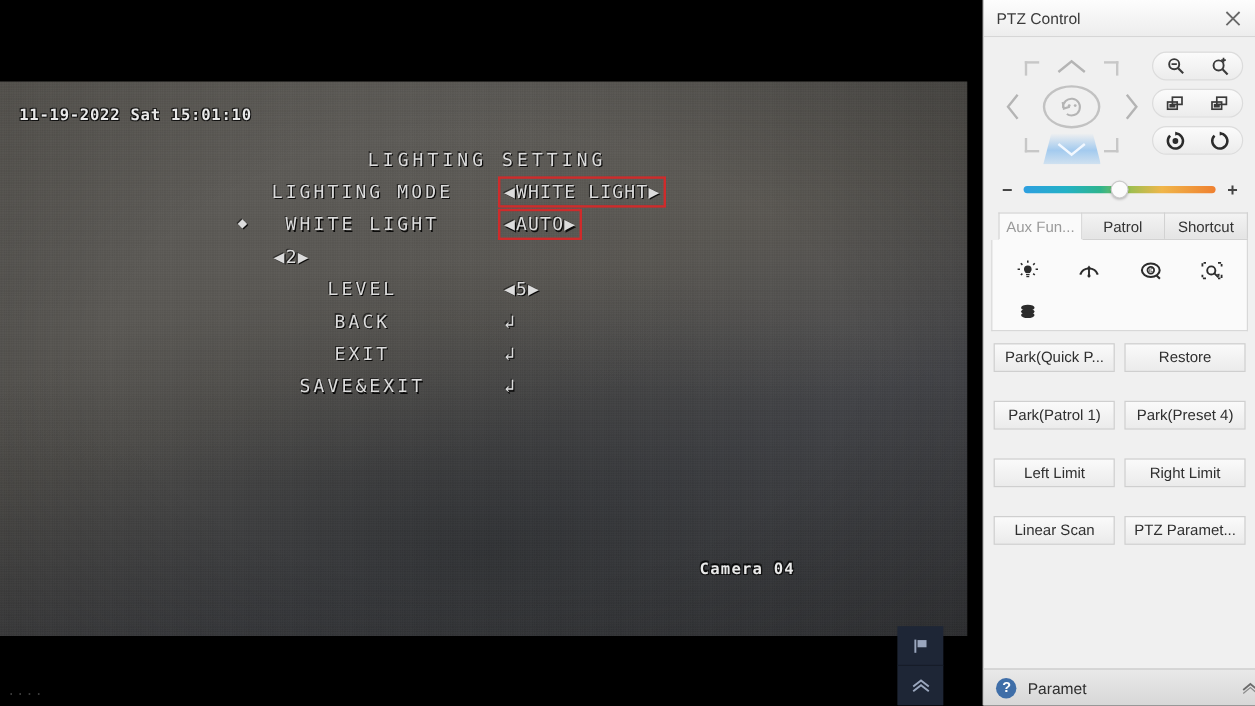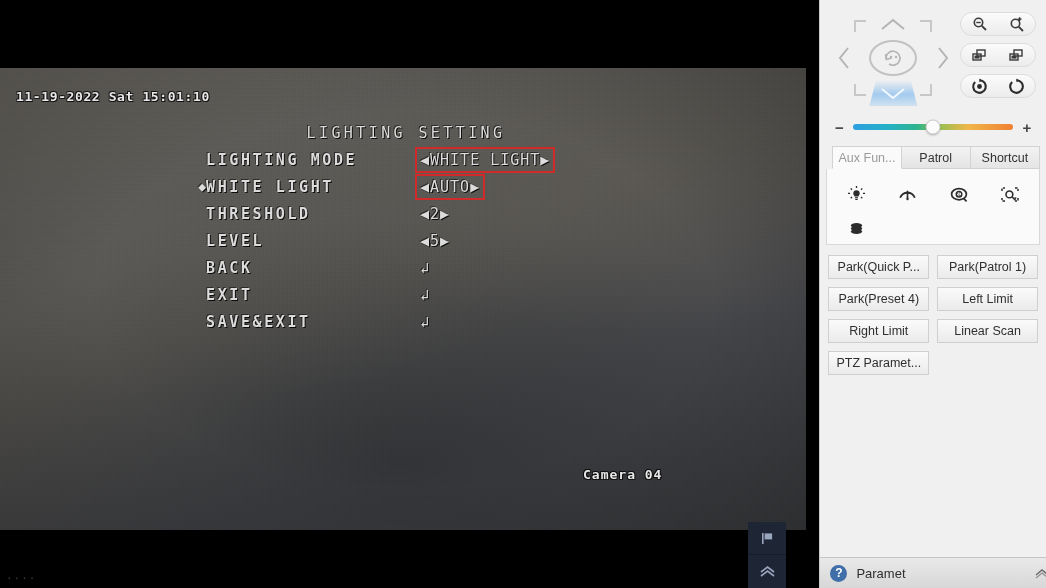--- a/index.html
+++ b/index.html
@@ -77,23 +77,22 @@
   }
   .menu-row .cursor{
     width: 16px;
     flex: 0 0 16px;
     text-align: right;
     font-size: 13px;
     letter-spacing: 0;
   }
   .menu-row .m-label{
     flex: 0 0 192px;
-    text-align: left;
+    text-align: center;
     letter-spacing: 2.6px;
-    font-weight: bold;
   }
   .menu-row .m-value{
     flex: 1 1 auto;
     padding-left: 20px;
     letter-spacing: 1px;
     white-space: pre;
     position: relative;
   }
   .menu-row .m-value .boxed{
     display: inline-block;
@@ -274,21 +273,21 @@
     display:flex; align-items:center; justify-content:center;
     cursor:pointer; color:#2c2c2c;
   }
   .aux-btn svg{ display:block; }
 
   
   #fn-grid{
     margin: 10px 8px 0 8px;
     display:grid;
     grid-template-columns: 1fr 1fr;
-    gap: 8px 8px;
+    gap: 24px 8px;
   }
   .fn-btn{
     height: 24px;
     background: linear-gradient(#fafafa,#ebebeb);
     border:1px solid #cfcfcf;
     font-size:12.5px;
     color:#2f2f2f;
     display:flex; align-items:center; justify-content:center;
     cursor:pointer;
     white-space:nowrap; overflow:hidden;
@@ -337,21 +336,20 @@
             <span class="m-label">LIGHTING MODE</span>
             <span class="m-value"><span class="boxed hl-box">◀WHITE LIGHT▶</span></span>
           </div>
           <div class="menu-row">
             <span class="cursor">◆</span>
             <span class="m-label">WHITE LIGHT</span>
             <span class="m-value"><span class="boxed hl-box">◀AUTO▶</span></span>
           </div>
           <div class="menu-row">
             <span class="cursor"></span>
-            <span class="m-label">THRESHOLD</span>
             <span class="m-value"><span class="boxed">◀2▶</span></span>
           </div>
           <div class="menu-row">
             <span class="cursor"></span>
             <span class="m-label">LEVEL</span>
             <span class="m-value"><span class="boxed">◀5▶</span></span>
           </div>
           <div class="menu-row">
             <span class="cursor"></span>
             <span class="m-label">BACK</span>
@@ -395,20 +393,28 @@
           </svg>
         </span>
       </div>
     </div>
 
     <div id="corner-dots">....</div>
   </div>
 
   <div id="ptz-panel">
 
+    <div id="ptz-header">
+      <div class="title">PTZ Control</div>
+      <div id="ptz-close">
+        <svg width="13" height="13" viewBox="0 0 13 13">
+          <path d="M1 1 L12 12 M12 1 L1 12" stroke="#6a6a6a" stroke-width="1.5" fill="none"></path>
+        </svg>
+      </div>
+    </div>
 
     <div id="ptz-body">
 
       <div id="ptz-controls">
 
         <div id="dpad">
           <div class="corner c-tl"></div>
           <div class="corner c-tr"></div>
           <div class="corner c-bl"></div>
           <div class="corner c-br"></div>
@@ -550,20 +556,21 @@
             <svg width="19" height="19" viewBox="0 0 19 19">
               <ellipse cx="9.5" cy="6.4" rx="5.6" ry="2.5" fill="#2c2c2c"></ellipse>
               <ellipse cx="9.5" cy="9.6" rx="5.6" ry="2.5" fill="#2c2c2c"></ellipse>
               <ellipse cx="9.5" cy="12.6" rx="5.6" ry="2.5" fill="#2c2c2c"></ellipse>
             </svg>
           </div>
         </div>
 
       <div id="fn-grid">
           <div class="fn-btn">Park(Quick P...</div>
+          <div class="fn-btn">Restore</div>
           <div class="fn-btn">Park(Patrol 1)</div>
           <div class="fn-btn">Park(Preset 4)</div>
           <div class="fn-btn">Left Limit</div>
           <div class="fn-btn">Right Limit</div>
           <div class="fn-btn">Linear Scan</div>
           <div class="fn-btn">PTZ Paramet...</div>
         </div>
     </div>
 
     <div id="shortcut-bar">

